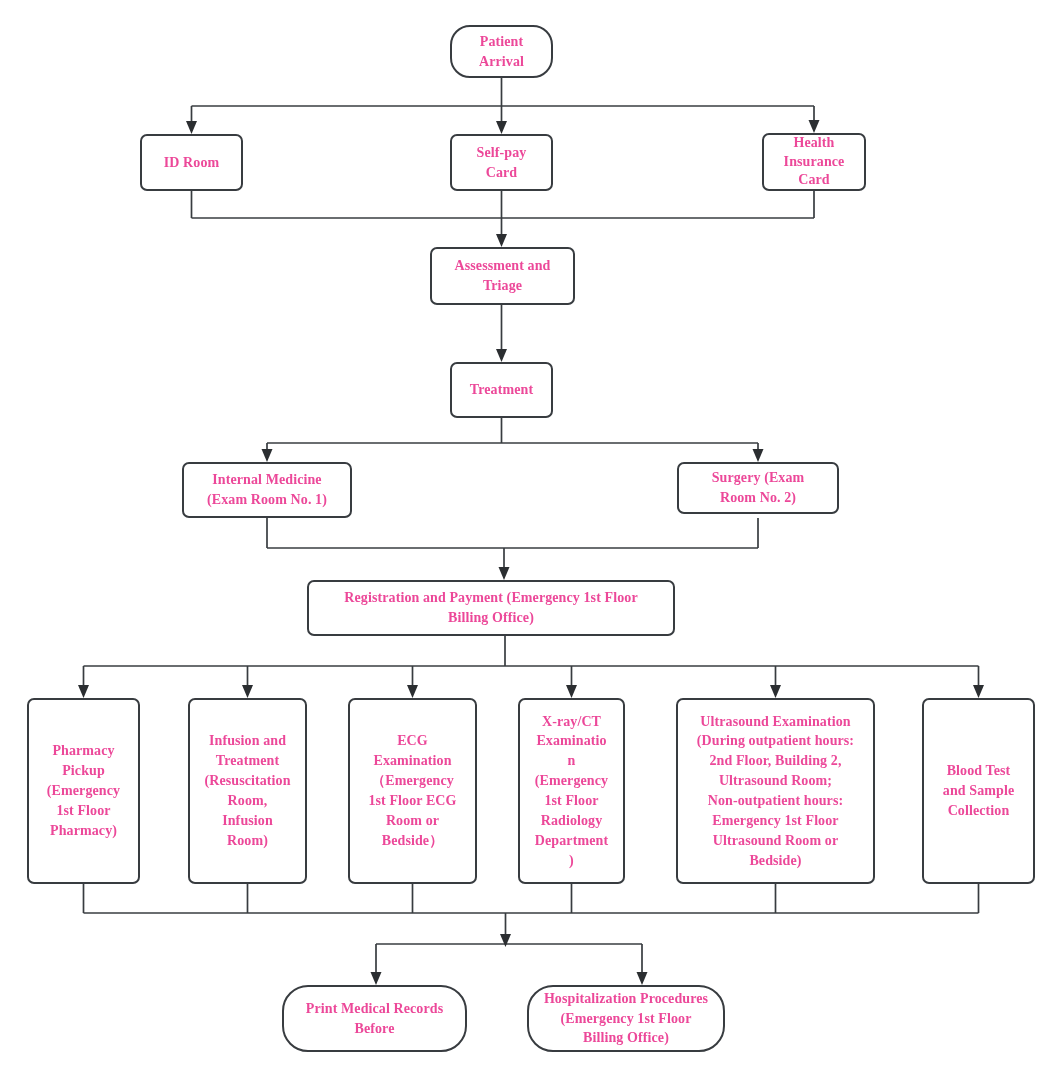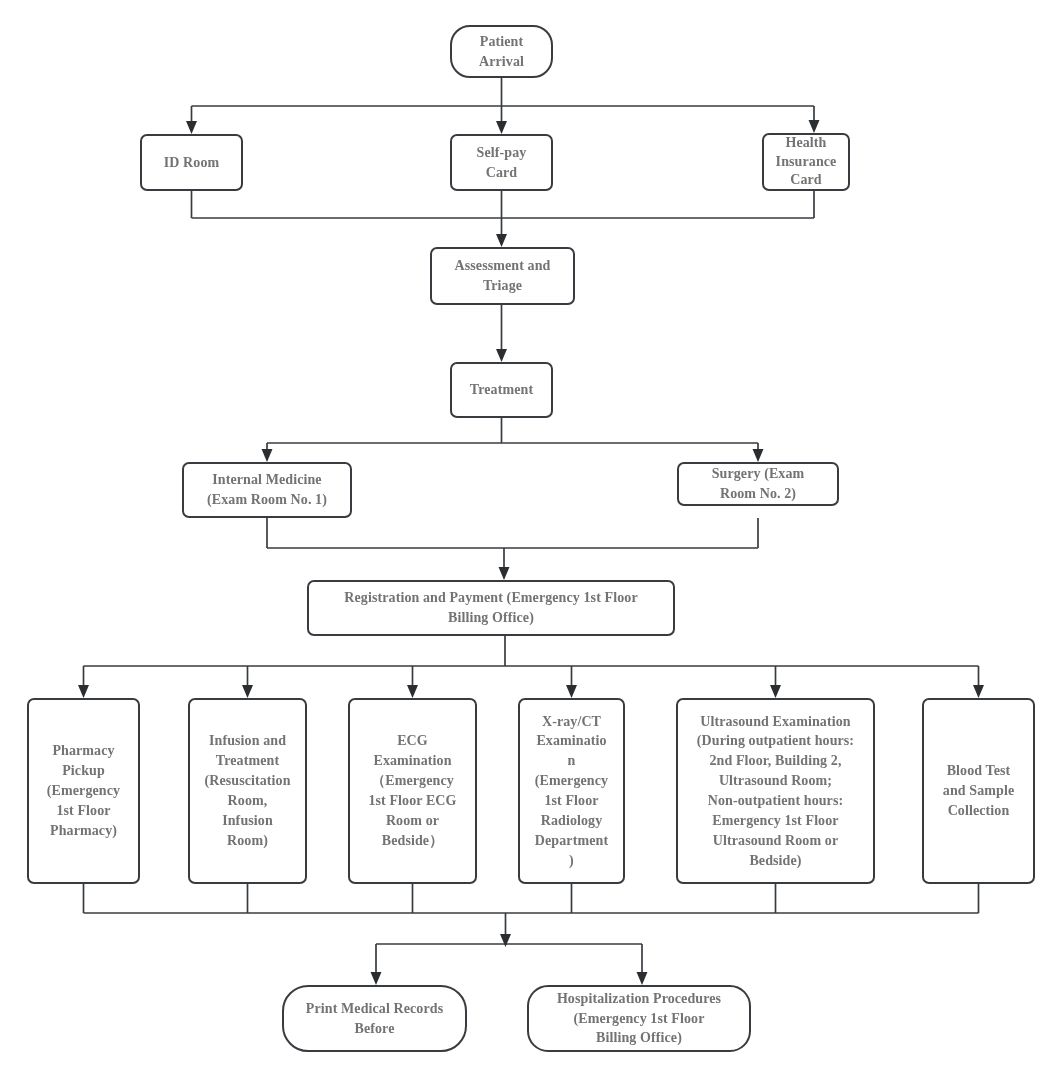--- a/index.html
+++ b/index.html
@@ -15,21 +15,21 @@
     position:absolute;
     box-sizing:border-box;
     border:2px solid #383c40;
     border-radius:7px;
     background:#ffffff;
     display:flex;align-items:center;justify-content:center;
     text-align:center;
     font-weight:700;
     font-size:14px;
     line-height:1.42;
-    color:#737373;
+    color:#ec4899;
     white-space:pre-line;
     padding:2px 4px;
     letter-spacing:0.1px;
   }
   .stadium{border-radius:20px;}
   .pill{border-radius:26px;}
 </style>
 </head>
 <body>
 
@@ -106,33 +106,33 @@
   </svg>
 
   <div class="node stadium" style="left:450px;top:25px;width:103px;height:53px;">Patient
 Arrival</div>
 
   <div class="node" style="left:140px;top:134px;width:103px;height:57px;">ID Room</div>
 
   <div class="node" style="left:450px;top:134px;width:103px;height:57px;">Self-pay
 Card</div>
 
-  <div class="node" style="left:762px;top:133px;width:88px;height:58px;line-height:1.32;">Health
+  <div class="node" style="left:762px;top:133px;width:104px;height:58px;line-height:1.32;">Health
 Insurance
 Card</div>
 
   <div class="node" style="left:430px;top:247px;width:145px;height:58px;text-align:center;">Assessment and
 Triage</div>
 
   <div class="node" style="left:450px;top:362px;width:103px;height:56px;">Treatment</div>
 
   <div class="node" style="left:182px;top:462px;width:170px;height:56px;">Internal Medicine
 (Exam Room No. 1)</div>
 
-  <div class="node" style="left:677px;top:462px;width:162px;height:44px;">Surgery (Exam
+  <div class="node" style="left:677px;top:462px;width:162px;height:52px;">Surgery (Exam
 Room No. 2)</div>
 
   <div class="node" style="left:307px;top:580px;width:368px;height:56px;">Registration and Payment (Emergency 1st Floor
 Billing Office)</div>
 
   <div class="node" style="left:27px;top:698px;width:113px;height:186px;">Pharmacy
 Pickup
 (Emergency
 1st Floor
 Pharmacy)</div>
@@ -169,17 +169,17 @@
 Ultrasound Room or
 Bedside)</div>
 
   <div class="node" style="left:922px;top:698px;width:113px;height:186px;">Blood Test
 and Sample
 Collection</div>
 
   <div class="node pill" style="left:282px;top:985px;width:185px;height:67px;">Print Medical Records
 Before</div>
 
-  <div class="node pill" style="left:527px;top:985px;width:224px;height:67px;border-radius:21px;">Hospitalization Procedures
+  <div class="node pill" style="left:527px;top:985px;width:198px;height:67px;">Hospitalization Procedures
 (Emergency 1st Floor
 Billing Office)</div>
 
 </div>
 
 </body></html>

